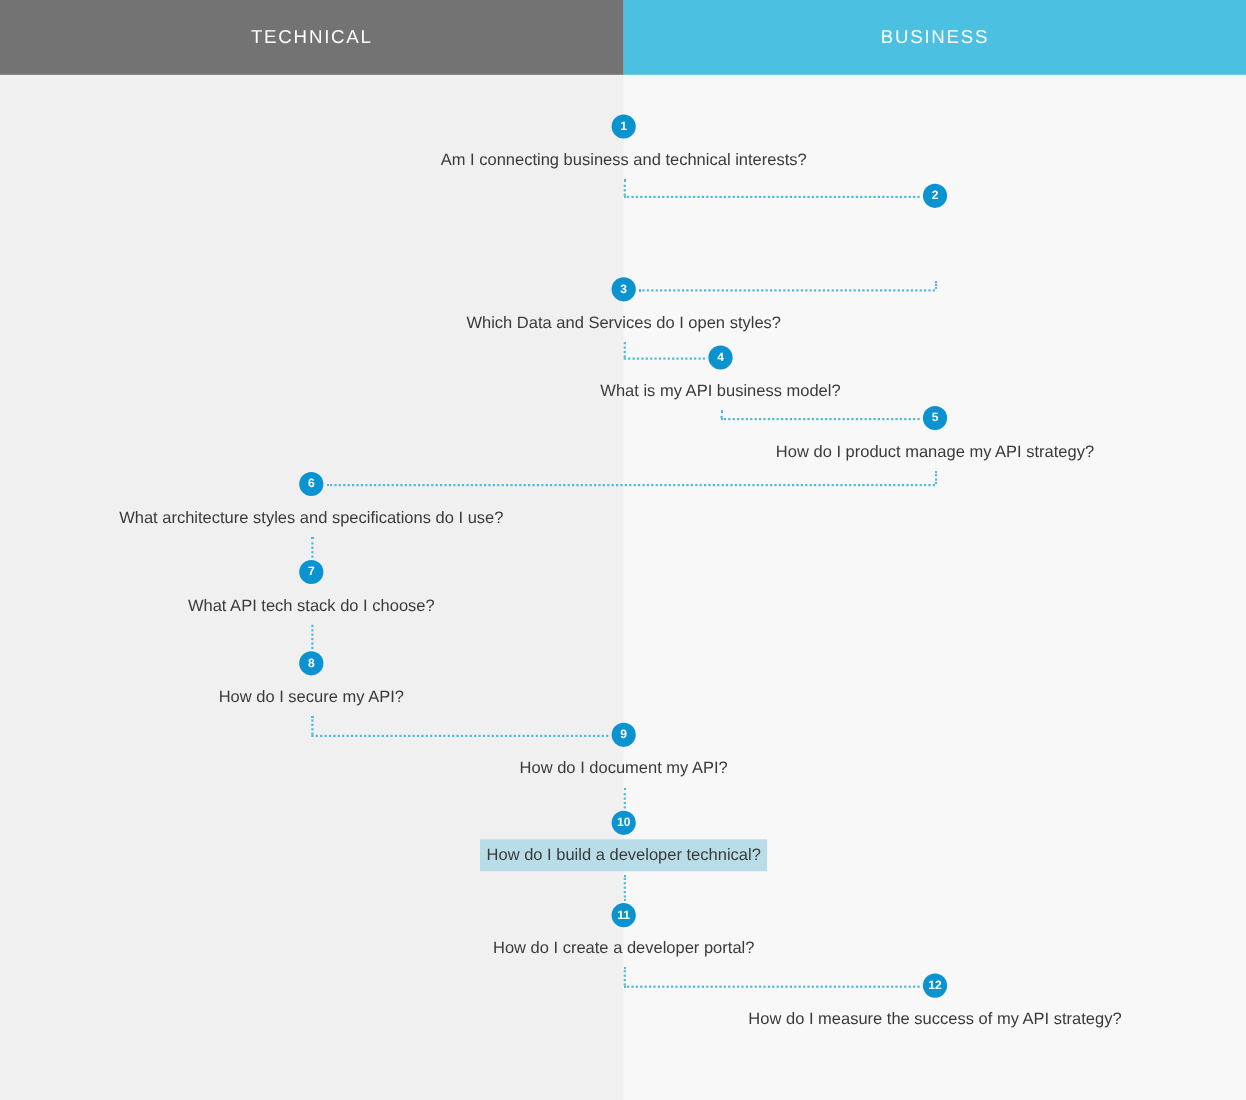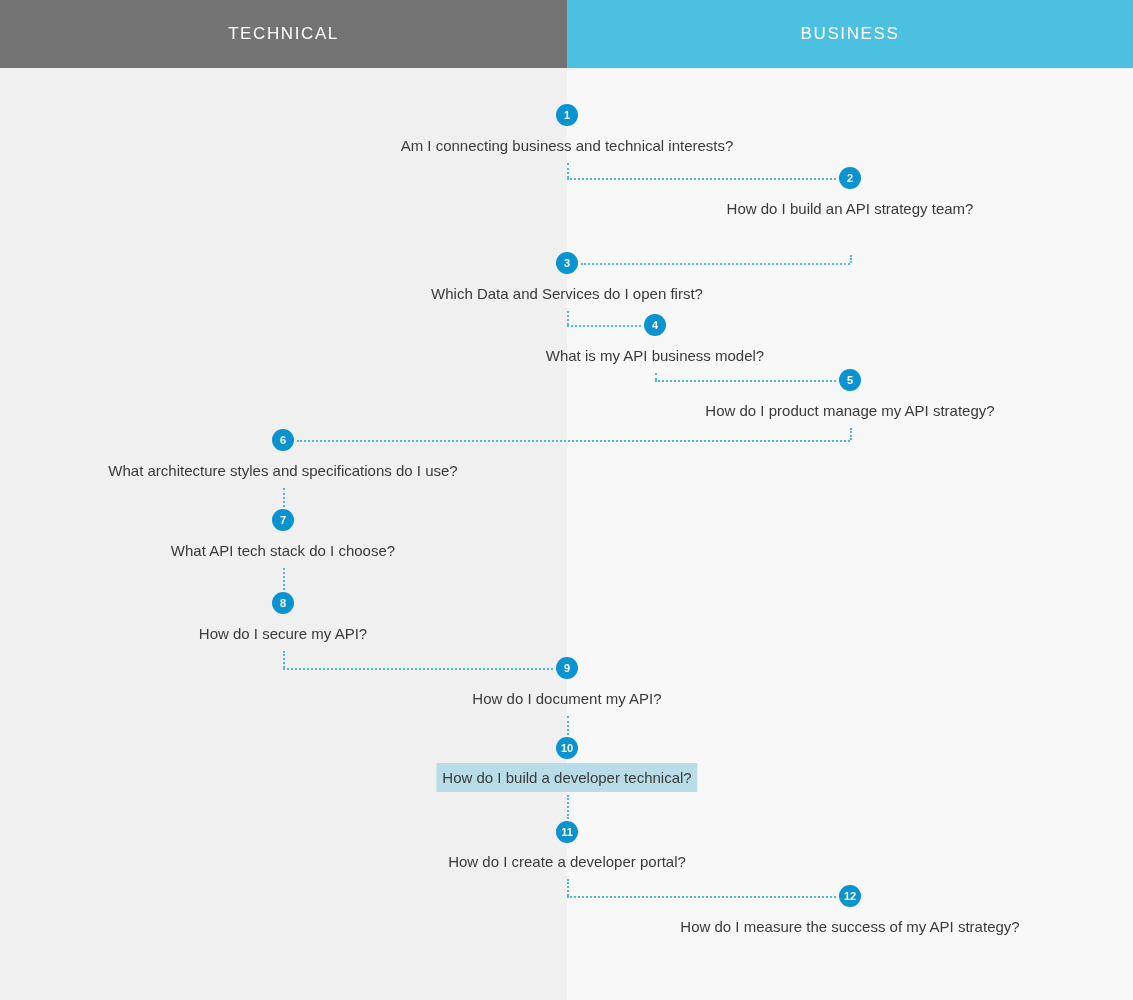--- a/index.html
+++ b/index.html
@@ -125,25 +125,24 @@
       <div class="conn-v" style="left: 567px; top: 879px; height: 17px;"></div>
       <div class="conn-h" style="left: 567px; top: 896px; width: 269px;"></div>
     </div>
   <div id="steps">
       <div class="badge" style="left: 556px; top: 104px;">1</div>
       <div class="qrow" style="left: 567px; top: 131px;">
         <span class="qline">Am I connecting business and technical interests?</span>
       </div>
       <div class="badge" style="left: 839px; top: 167px;">2</div>
       <div class="qrow" style="left: 850px; top: 194px;">
-        <span class="qline">How do I build an API strategy team?</span>
       </div>
       <div class="badge" style="left: 556px; top: 252px;">3</div>
       <div class="qrow" style="left: 567px; top: 279px;">
-        <span class="qline">Which Data and Services do I open first?</span>
+        <span class="qline">Which Data and Services do I open styles?</span>
       </div>
       <div class="badge" style="left: 644px; top: 314px;">4</div>
       <div class="qrow" style="left: 655px; top: 341px;">
         <span class="qline">What is my API business model?</span>
       </div>
       <div class="badge" style="left: 839px; top: 369px;">5</div>
       <div class="qrow" style="left: 850px; top: 396px;">
         <span class="qline">How do I product manage my API strategy?</span>
       </div>
       <div class="badge" style="left: 272px; top: 429px;">6</div>

